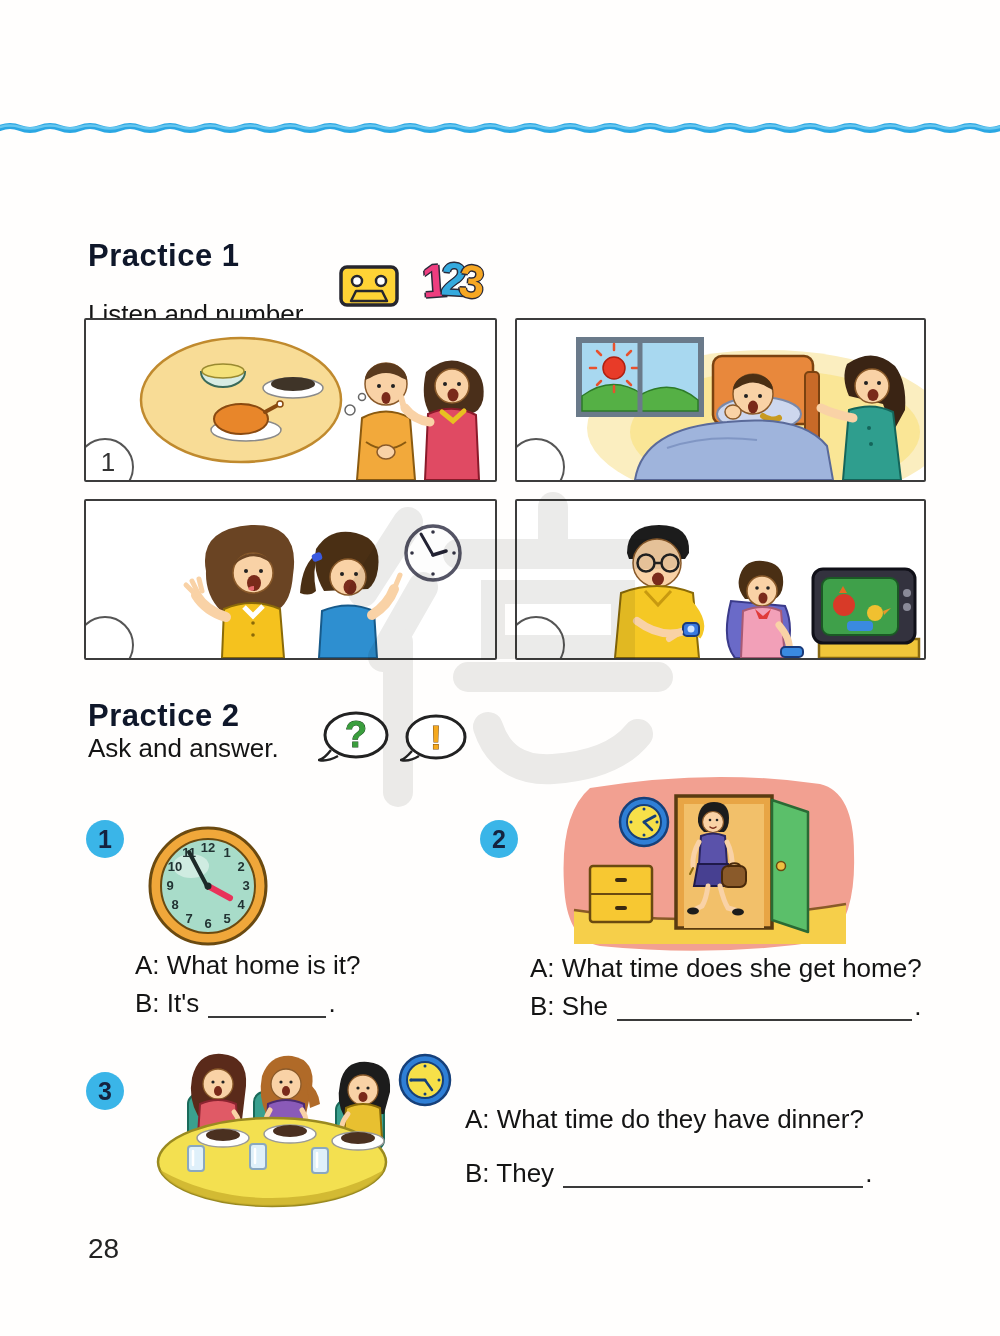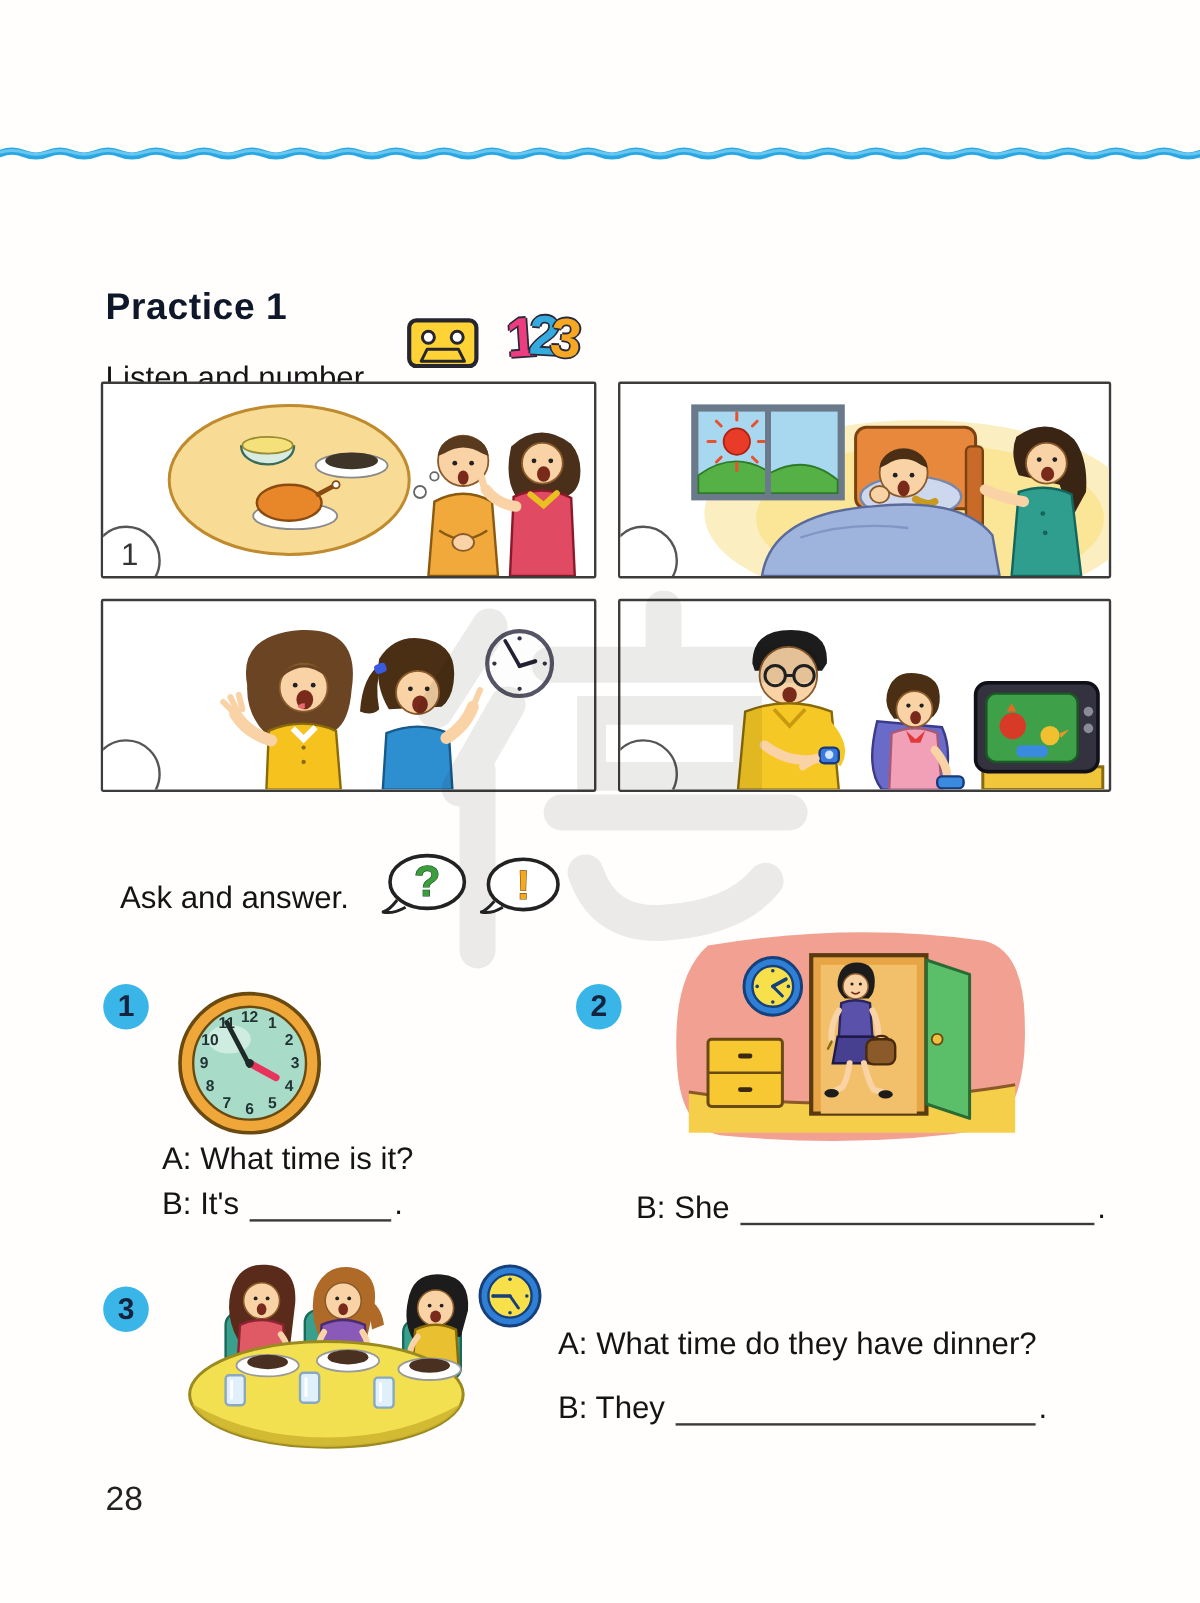--- a/index.html
+++ b/index.html
@@ -248,21 +248,22 @@
       <line x1="85" y1="95" x2="45" y2="165"></line>
       <line x1="60" y1="150" x2="60" y2="300"></line>
       <line x1="215" y1="15" x2="215" y2="55"></line>
       <line x1="120" y1="62" x2="330" y2="62"></line>
       <rect x="155" y="100" width="130" height="55" stroke-width="24"></rect>
       <line x1="130" y1="185" x2="320" y2="185"></line>
       <path d="M150,235 q15,45 65,42 q60,-4 85,-35"></path>
     </g>
   </svg>
 
-  <div class="abs prac-instr" style="left:88px;top:733px;margin-left:12px;">Ask and answer.</div>
+  <div class="abs prac-title" style="left:88px;top:698px;">Practice 2</div>
+  <div class="abs prac-instr" style="left:88px;top:733px;">Ask and answer.</div>
 
   <svg class="abs" style="left:318px;top:710px;" width="72" height="56" viewBox="0 0 72 56">
     <ellipse cx="38" cy="25" rx="31" ry="22" fill="#fff" stroke="#222" stroke-width="3"></ellipse>
     <path d="M13,40 q-7,9 -12,10 q8,2 19,-4" fill="#fff" stroke="#222" stroke-width="2.5" stroke-linejoin="round"></path>
     <text x="38" y="37" text-anchor="middle" font-size="36" font-weight="bold" fill="#3a9e3d" stroke="#1c4a1e" stroke-width="1" paint-order="stroke">?</text>
   </svg>
 
   <svg class="abs" style="left:400px;top:714px;" width="68" height="52" viewBox="0 0 68 52">
     <ellipse cx="36" cy="23" rx="29" ry="21" fill="#fff" stroke="#222" stroke-width="3"></ellipse>
     <path d="M12,37 q-7,8 -11,9 q8,2 18,-4" fill="#fff" stroke="#222" stroke-width="2.5" stroke-linejoin="round"></path>
@@ -287,21 +288,21 @@
       <text x="43" y="99">7</text>
       <text x="29" y="85">8</text>
       <text x="24" y="66">9</text>
       <text x="29" y="47">10</text>
       <text x="43" y="33">11</text>
     </g>
     <line x1="62" y1="64" x2="43" y2="28" stroke="#1c2a28" stroke-width="4" stroke-linecap="round"></line>
     <line x1="62" y1="62" x2="84" y2="74" stroke="#e8335a" stroke-width="6" stroke-linecap="round"></line>
     <circle cx="62" cy="62" r="3.5" fill="#1c2a28"></circle>
   </svg>
-  <div class="qa" style="left:135px;top:950px;">A: What time is it?</div>
+  <div class="qa" style="left:135px;top:950px;">A: What home is it?</div>
   <div class="qa" style="left:135px;top:988px;">
     <span>B: It's</span>
     <span class="blank" style="width:118px;"></span><span>.</span>
   </div>
 
   <div class="badge" style="left:480px;top:820px;">
     <span>2</span>
   </div>
   <svg class="abs" style="left:560px;top:770px;" width="300" height="185" viewBox="0 0 300 185">
     <path d="M30,18 q120,-20 230,-4 q34,8 34,70 q2,60 -24,86 q-110,18 -230,6 q-34,-6 -36,-62 q-4,-70 26,-96" fill="#f2a091"></path>
@@ -339,20 +340,21 @@
     <path d="M139,72 q-7,12 -6,24" fill="none" stroke="#f9d2a6" stroke-width="5" stroke-linecap="round"></path>
     <path d="M133,98 l-3,6" stroke="#8a6a10" stroke-width="2" stroke-linecap="round"></path>
     <path d="M167,72 q6,12 5,26" fill="none" stroke="#f9d2a6" stroke-width="5" stroke-linecap="round"></path>
     <rect x="162" y="96" width="24" height="21" rx="6" fill="#8a5a2a" stroke="#4a2a0a" stroke-width="2"></rect>
     <path d="M168,97 a7,6 0 0 1 13,0" fill="none" stroke="#4a2a0a" stroke-width="2"></path>
     <path d="M148,116 q-2,14 -6,20 l-6,3" fill="none" stroke="#f9d2a6" stroke-width="5" stroke-linecap="round"></path>
     <path d="M160,116 q4,16 8,22 l7,2" fill="none" stroke="#f9d2a6" stroke-width="5" stroke-linecap="round"></path>
     <ellipse cx="133" cy="141" rx="6" ry="3.5" fill="#1c1c1c"></ellipse>
     <ellipse cx="178" cy="142" rx="6" ry="3.5" fill="#1c1c1c"></ellipse>
   </svg>
+  <div class="qa" style="left:530px;top:953px;">A: What time does she get home?</div>
   <div class="qa" style="left:530px;top:991px;">
     <span>B: She</span>
     <span class="blank" style="width:295px;"></span><span>.</span>
   </div>
 
   <div class="badge" style="left:86px;top:1072px;">
     <span>3</span>
   </div>
   <svg class="abs" style="left:150px;top:1042px;" width="250" height="172" viewBox="0 0 250 172">
 

